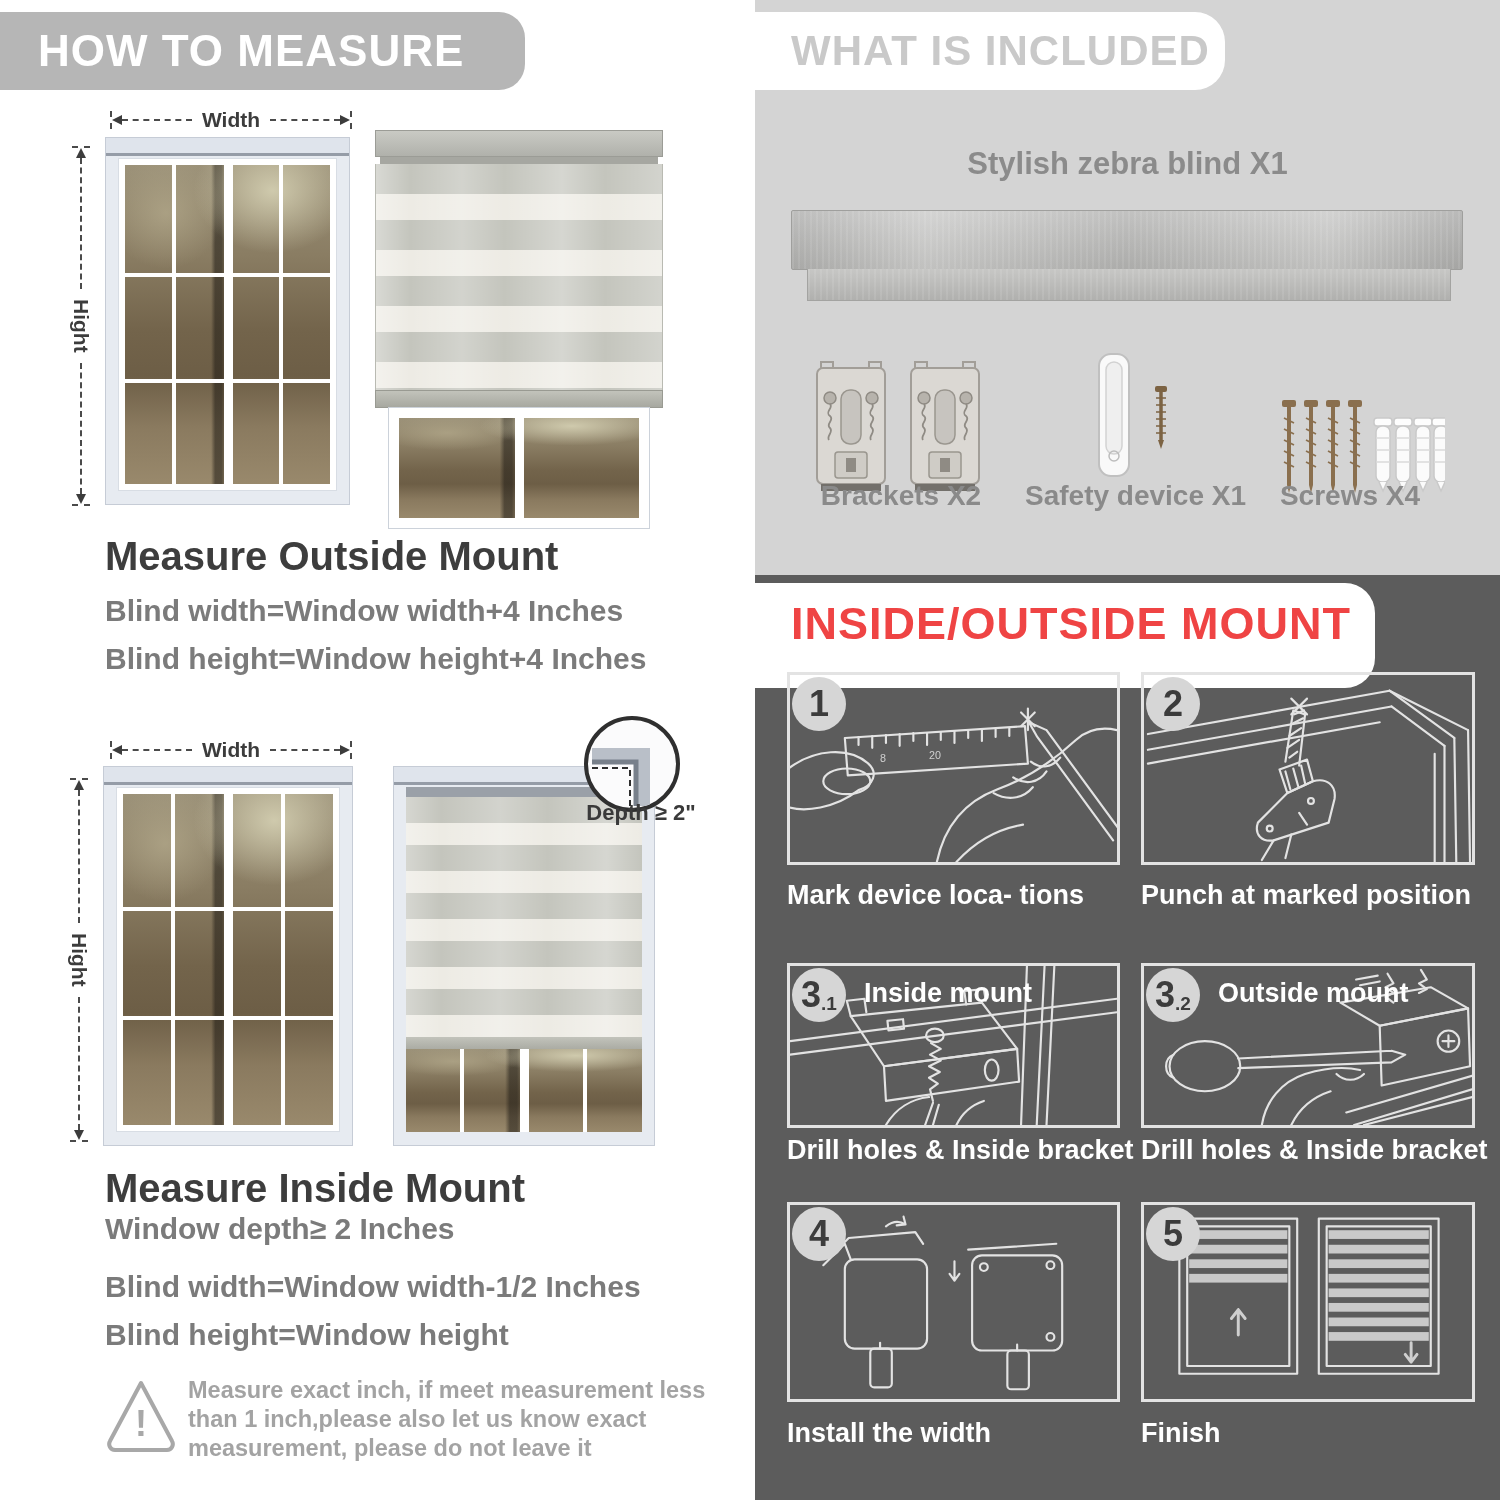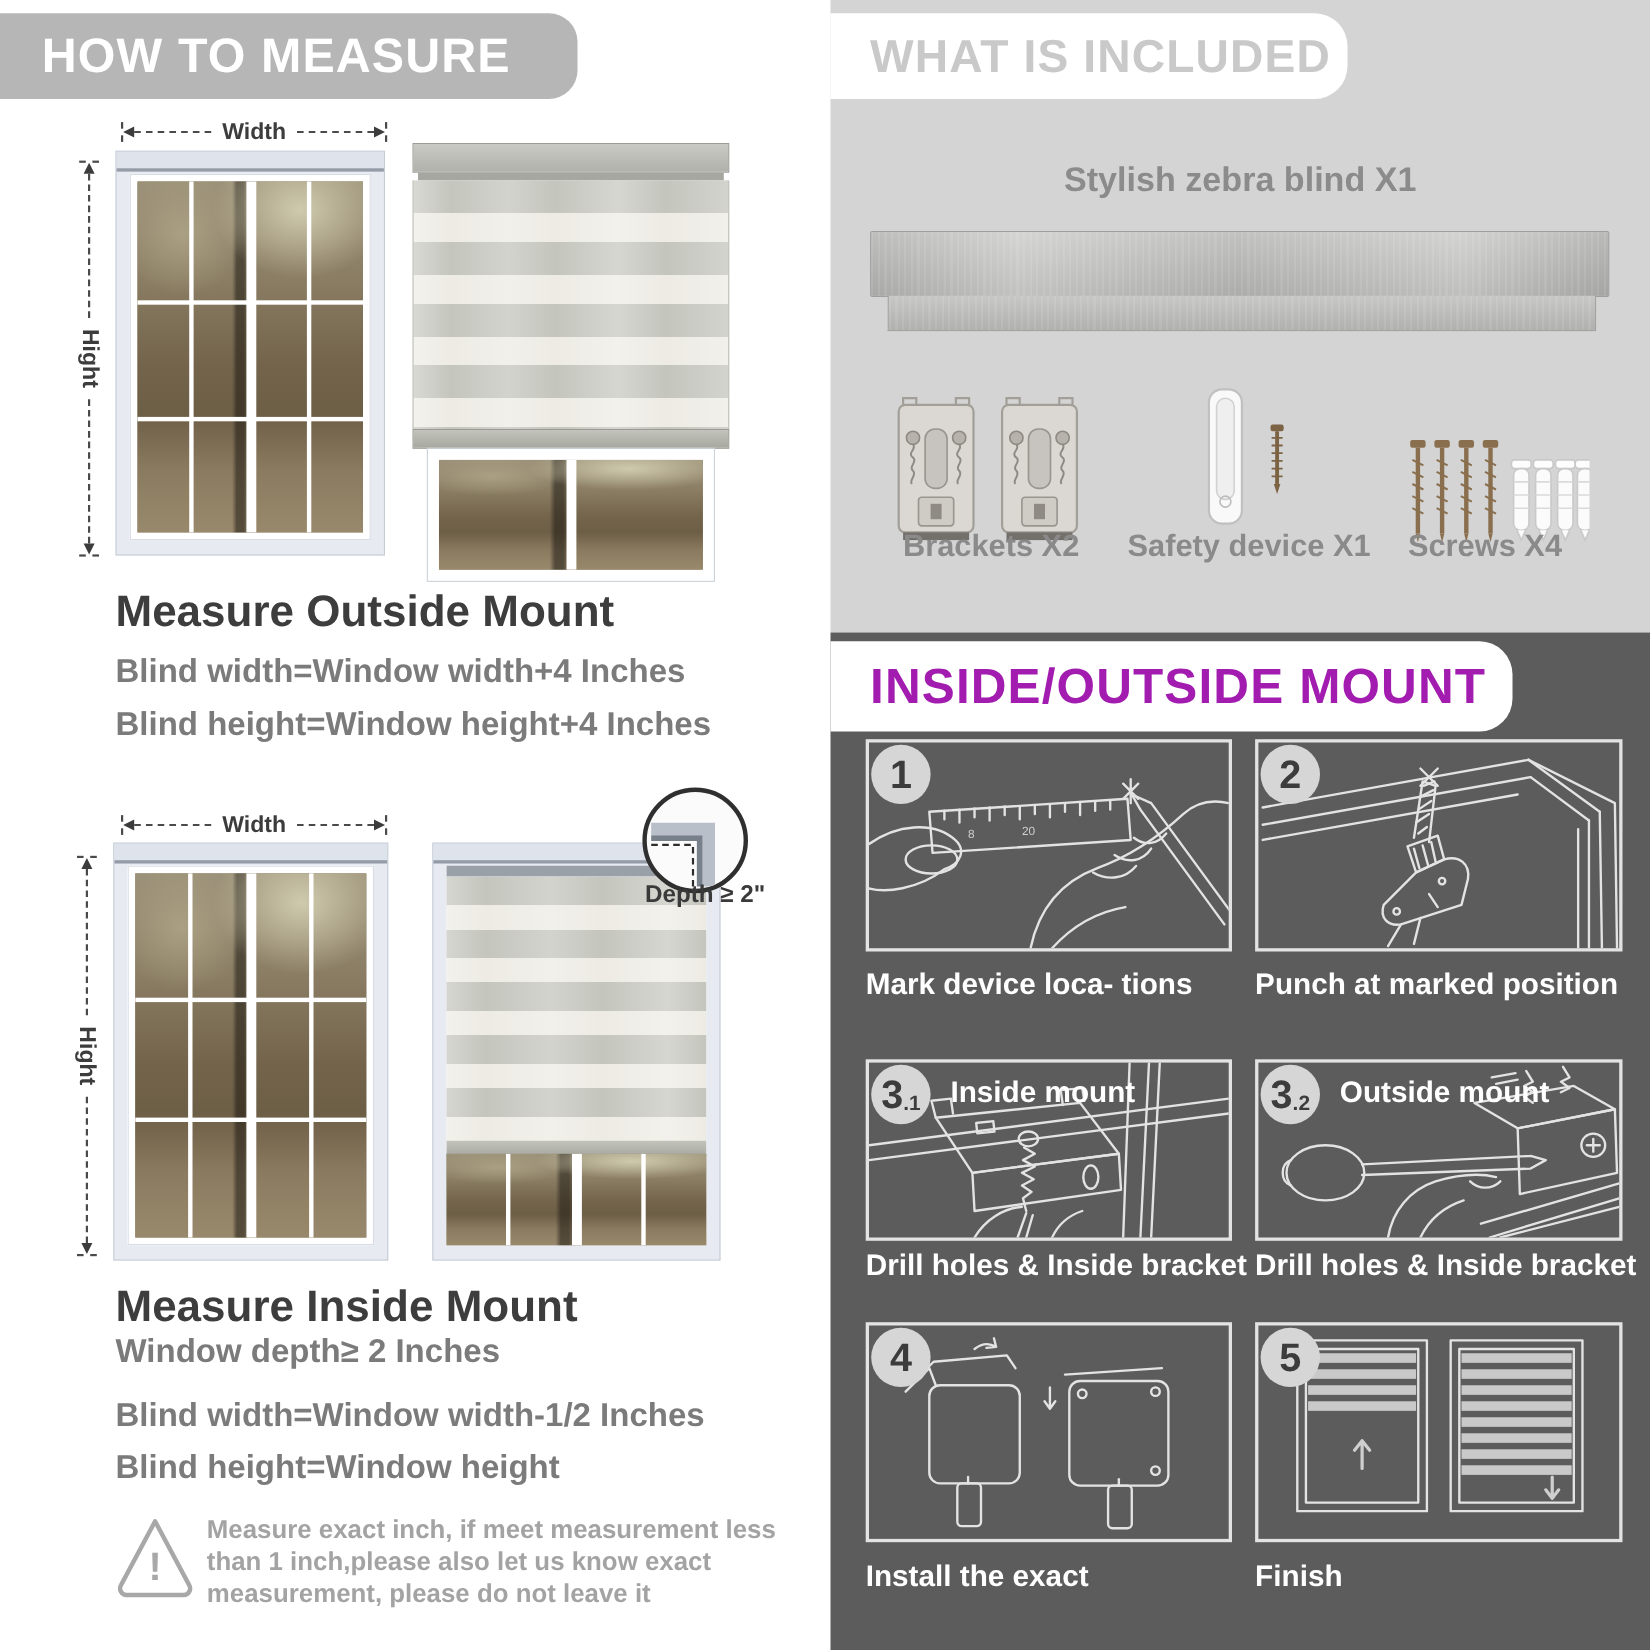--- a/index.html
+++ b/index.html
@@ -72,22 +72,22 @@
     background-image:repeating-linear-gradient(90deg, rgba(255,255,255,.09) 0 2px, rgba(0,0,0,0) 2px 6px),
     linear-gradient(90deg, rgba(0,0,0,.07), rgba(255,255,255,.16) 20%, rgba(0,0,0,.05) 50%, rgba(255,255,255,.13) 80%, rgba(0,0,0,.09)),
     linear-gradient(180deg,#cccccb,#b5b5b3);}
   .bar-lip{position:absolute;left:52px;top:269px;width:644px;height:32px;border:1px solid #a3a3a1;border-top:none;box-sizing:border-box;
     background-image:repeating-linear-gradient(90deg, rgba(255,255,255,.09) 0 2px, rgba(0,0,0,0) 2px 6px),
     linear-gradient(180deg,#c7c7c5,#b0b0ae);}
   .hw{position:absolute;}
   .itemlab{position:absolute;top:480px;margin:0;text-align:center;font-size:28px;font-weight:bold;color:#8a8a8a;white-space:nowrap;}
   
   .mount{position:absolute;left:755px;top:575px;width:745px;height:925px;background:#5c5c5c;}
-  .badge-mount{position:absolute;left:0;top:8px;width:620px;height:82px;background:#fff;border-radius:0 30px 30px 0;
-    color:#a21caf;font-size:45px;font-weight:bold;line-height:82px;padding-left:36px;box-sizing:border-box;letter-spacing:1px;}
+  .badge-mount{position:absolute;left:0;top:8px;width:620px;height:105px;background:#fff;border-radius:0 30px 30px 0;
+    color:#ef4444;font-size:45px;font-weight:bold;line-height:82px;padding-left:36px;box-sizing:border-box;letter-spacing:1px;}
   .panel{position:absolute;border:3px solid #e3e3e3;box-sizing:border-box;margin:0;}
   .art{position:absolute;left:0;top:0;width:100%;height:100%;}
   .num{position:absolute;left:2px;top:2px;width:54px;height:54px;border-radius:50%;background:#d6d6d6;color:#3c3c3c;
     font-size:36px;font-weight:bold;display:flex;align-items:center;justify-content:center;line-height:1;}
   .num sub{font-size:19px;align-self:flex-end;margin-bottom:9px;}
   .ptitle{position:absolute;left:74px;top:12px;font-size:27px;font-weight:bold;color:#fff;white-space:nowrap;margin:0;}
   .cap{position:absolute;margin:0;font-size:27px;font-weight:bold;color:#fff;white-space:nowrap;}
 </style>
 </head>
 <body>
@@ -437,21 +437,21 @@
           <path d="M168,58 v20 M168,78 l-5,-7 M168,78 l5,-7"></path>
           <rect x="222" y="150" width="22" height="40" rx="4"></rect>
           <path d="M232,150 v-6"></path>
         </g>
       </svg>
       <div class="num">
           <span>4</span>
           <sub></sub>
         </div>
     </figure>
-    <p class="cap" style="left:32px;top:843px;">Install the exact</p>
+    <p class="cap" style="left:32px;top:843px;">Install the width</p>
 
     <figure class="panel" style="left:386px;top:627px;width:334px;height:200px;">
       <svg class="art" viewBox="0 0 334 200" preserveAspectRatio="none">
         <g stroke="#e3e3e3" stroke-width="2.2" fill="none" stroke-linejoin="round">
           <rect x="36" y="14" width="120" height="160"></rect>
           <rect x="44" y="22" width="104" height="144"></rect>
           <rect x="178" y="14" width="122" height="160"></rect>
           <rect x="186" y="22" width="106" height="144"></rect>
         </g>
         <g fill="#c9c9c9" stroke="none">

